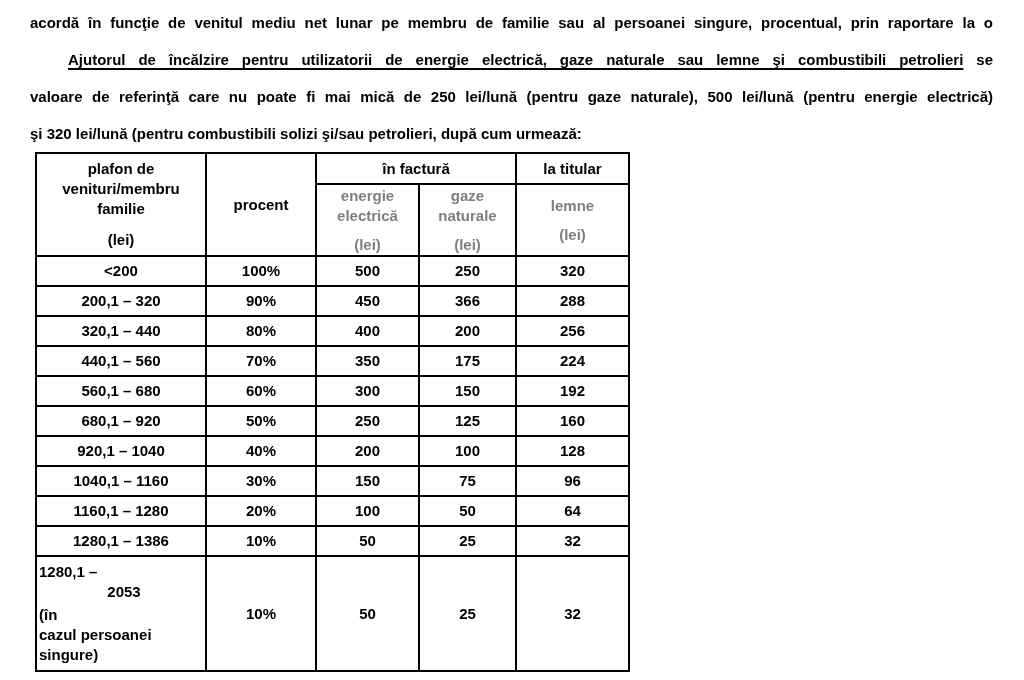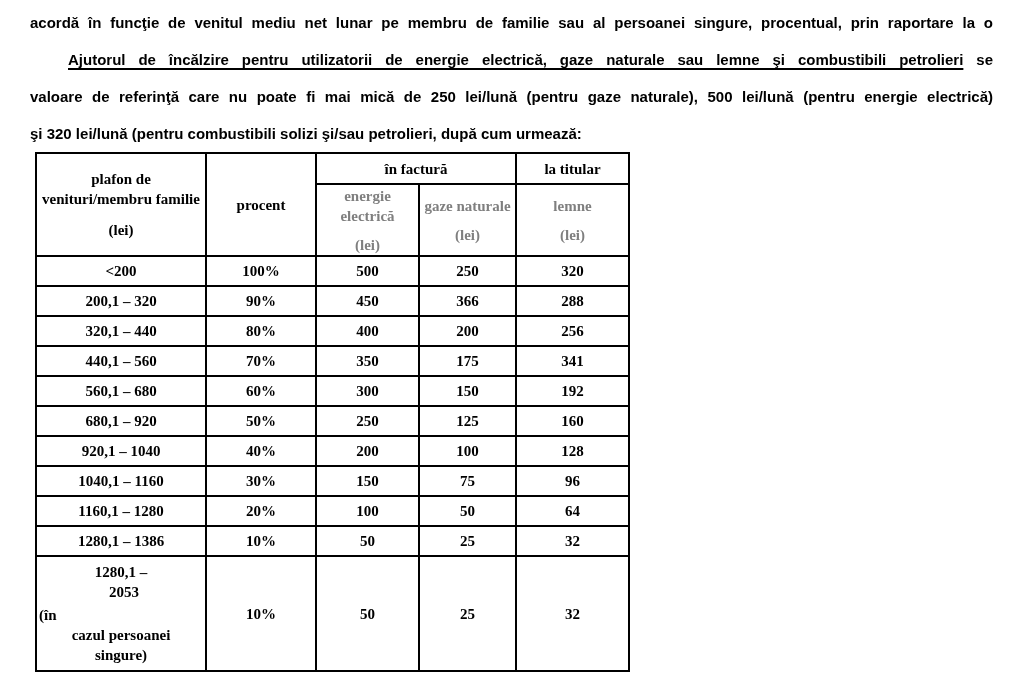--- a/index.html
+++ b/index.html
@@ -14,36 +14,35 @@
   .para { width:963px; font-size:15px; line-height:37px; }
   .pline { text-align:justify; text-align-last:justify; }
   .pline.pline-last { text-align-last:left; }
   .pline.pline-first { text-indent:38px; }
   .u { text-decoration:underline; text-decoration-thickness:1.5px; text-underline-offset:3px; }
 
   
   table.aid {
     border-collapse:collapse; table-layout:fixed;
     margin:0 0 10px 5px;
-    font-family:Liberation Serif, serif;
   }
   .aid th, .aid td {
     border:2px solid #000; padding:0 2px;
     text-align:center; vertical-align:middle;
     font-size:15px; font-weight:bold; line-height:20px;
   }
   tr.hA  { height:31px; }
   tr.hB  { height:72px; }
   tr.dr  { height:30px; }
   tr.lastrow { height:115px; }
   .gray { color:#7f7f7f; }
   .unit { margin-top:9px;text-align:center; }
   .plafon-head .unit { margin-top:11px; }
   .lr-cell { line-height:22px; }
-  .lr-center { text-align:center; }
+  .lr-center { text-align:left; }
   .lr-left   { text-align:center;  padding-left:6px; }
   .lr-right  { text-align:left; padding-right:3px; margin-top:3px; }
 </style>
 </head>
 <body>
 
 <div class="page">
 
   <div class="para">
     <div class="pline">acordă în funcţie de venitul mediu net lunar pe membru de familie sau al persoanei singure, procentual, prin raportare la o</div>
@@ -104,21 +103,21 @@
       <td>80%</td>
       <td>400</td>
       <td>200</td>
       <td>256</td>
     </tr>
     <tr class="dr">
       <td>440,1 – 560</td>
       <td>70%</td>
       <td>350</td>
       <td>175</td>
-      <td>341</td>
+      <td>224</td>
     </tr>
     <tr class="dr">
       <td>560,1 – 680</td>
       <td>60%</td>
       <td>300</td>
       <td>150</td>
       <td>192</td>
     </tr>
     <tr class="dr">
       <td>680,1 – 920</td>

